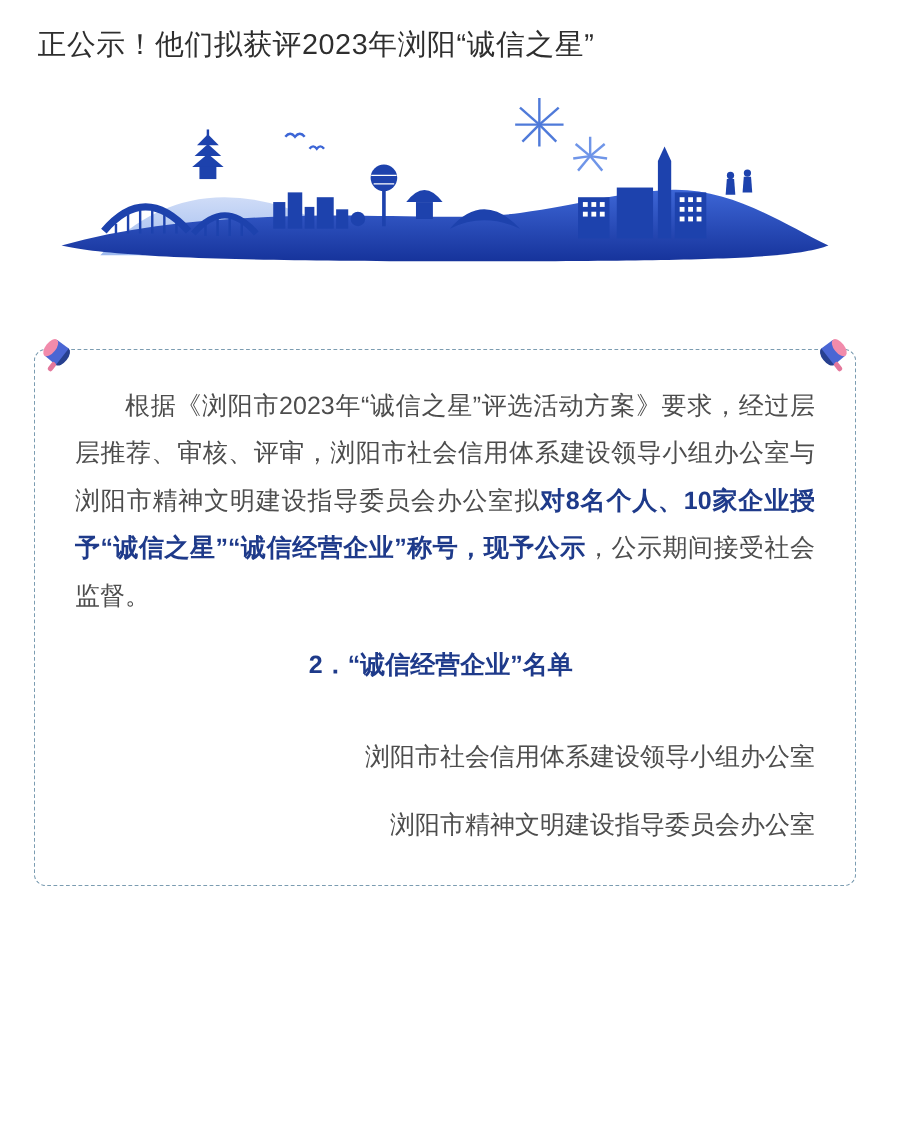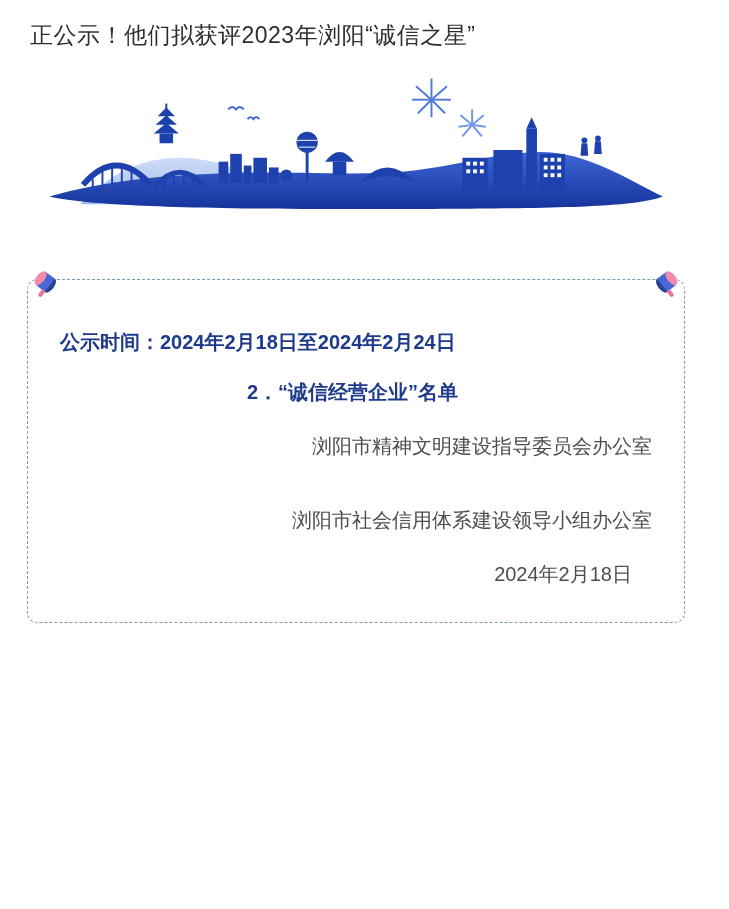--- a/index.html
+++ b/index.html
@@ -274,23 +274,22 @@
     </svg>
     <svg class="mega right" viewBox="0 0 24 26">
       <g transform="rotate(38 12 12)">
         <ellipse cx="18" cy="12" rx="3.6" ry="6.8" fill="#27408f"></ellipse>
         <path d="M8.5 5.5 L18 5.2 L18 18.8 L8.5 18.5 Z" fill="#4a66d4"></path>
         <ellipse cx="8.5" cy="12" rx="3.4" ry="6.6" fill="#f18bab"></ellipse>
         <rect x="15" y="18" width="3.4" height="6.5" rx="1.5" fill="#e4789c"></rect>
       </g>
     </svg>
 
-
-    <div class="line-bold">公示时间：2024年2月18日至2024年2月24日</div>
+    <div class="para"><span>根据《浏阳市2023年“诚信之星”评选活动方案》要求，经过层层推荐、审核、评审，浏阳市社会信用体系建设领导小组办公室与浏阳市精神文明建设指导委员会办公室拟</span><span class="emph">对8名个人、10家企业授予“诚信之星”“诚信经营企业”称号，现予公示</span><span>，公示期间接受社会监督。</span></div>
+
 
     <div class="line-bold attach-item-2">2．“诚信经营企业”名单</div>
 
+    <div class="sig sig-first">浏阳市社会信用体系建设领导小组办公室</div>
     <div class="sig">浏阳市精神文明建设指导委员会办公室</div>
-    <div class="sig sig-first">浏阳市社会信用体系建设领导小组办公室</div>
-    <div class="sig sign-date">2024年2月18日</div>
   </div>
 
 </div>
 
 </body></html>

